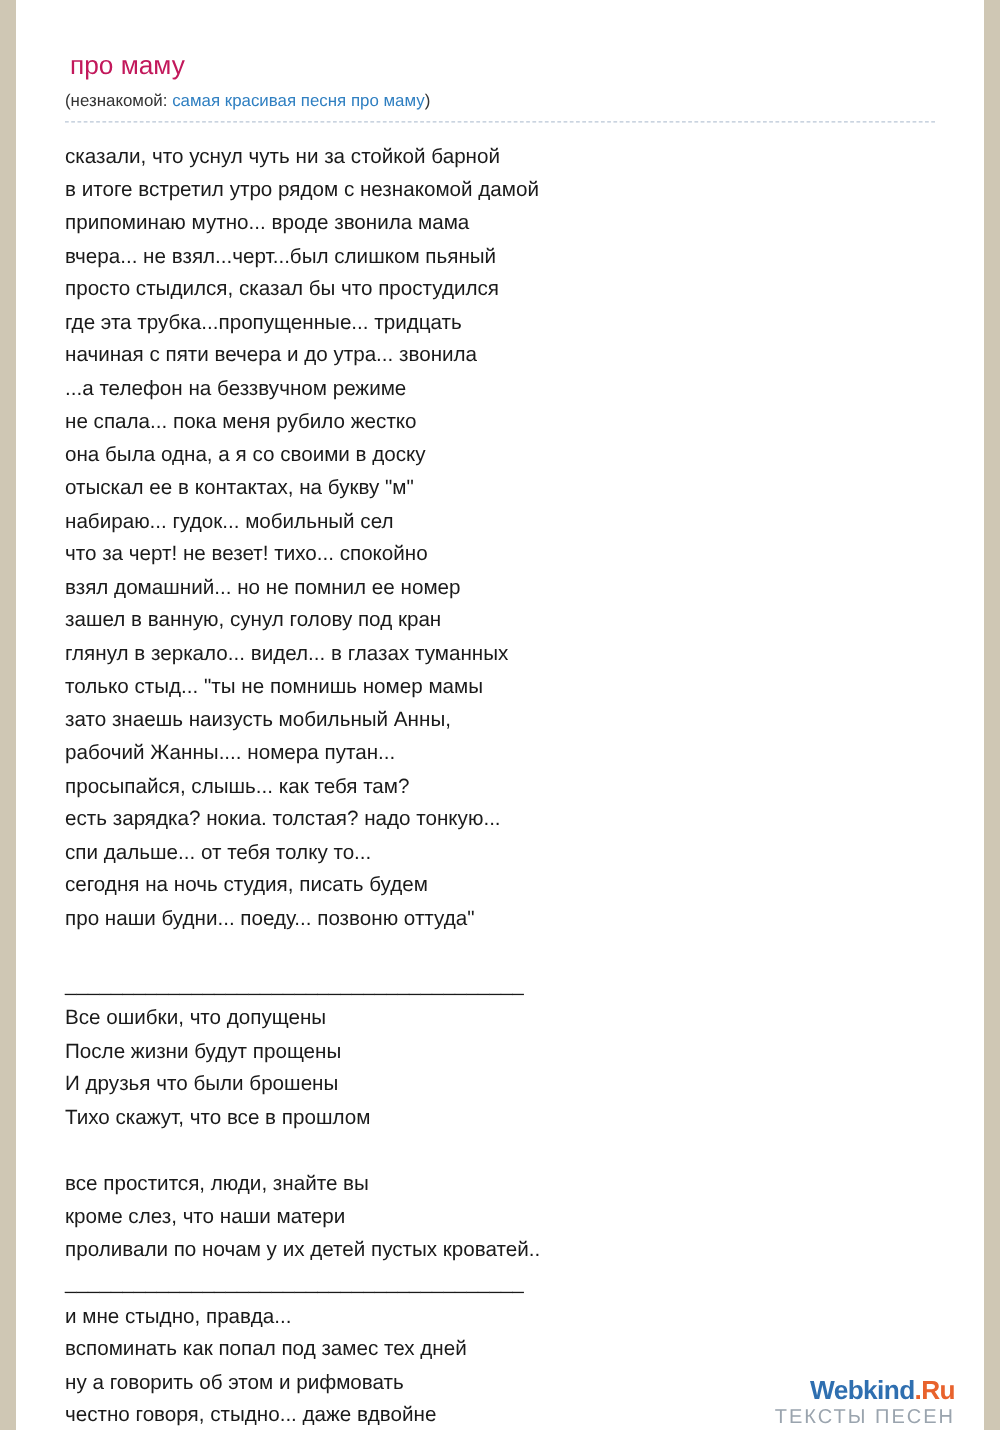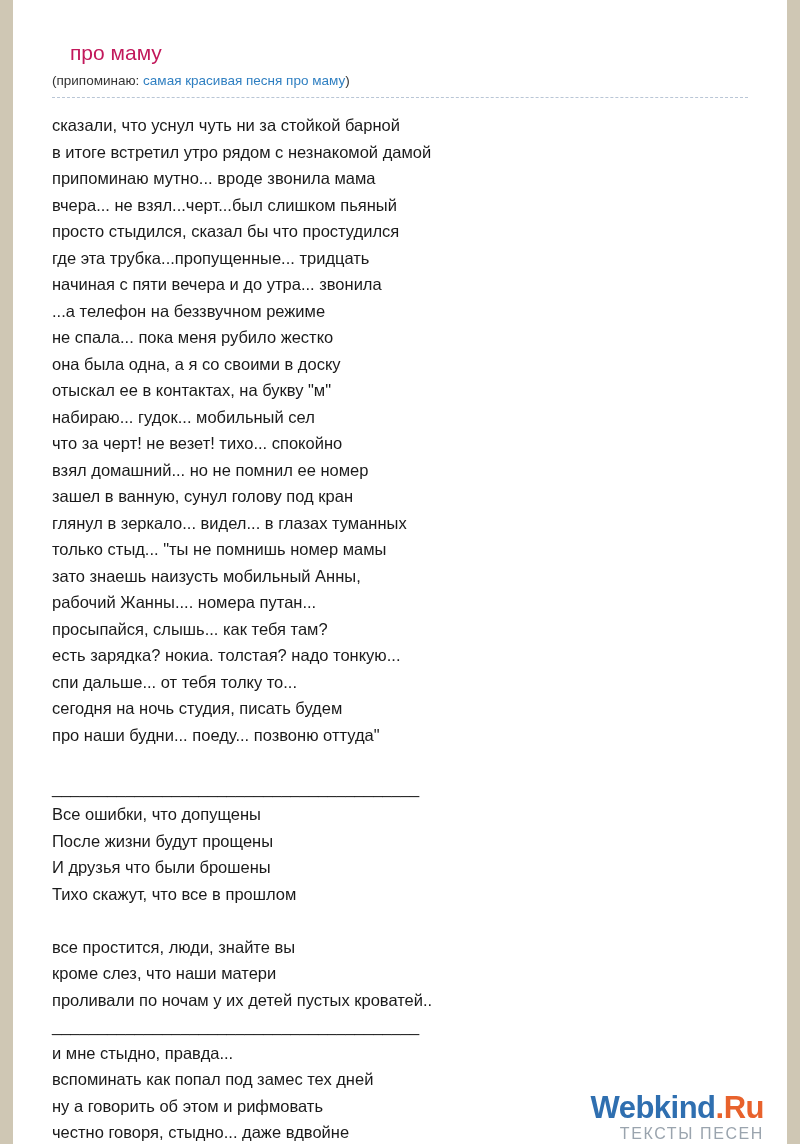--- a/index.html
+++ b/index.html
@@ -29,21 +29,21 @@
     position: relative;
     background: #ffffff;
     min-height: 1144px;
     box-sizing: border-box;
     padding: 40px 38px 10px 38px;
   }
   .song-title {
     color: #c2185b;
     font-size: 21px;
     font-weight: normal;
-    margin: 0 0 8px 18px;
+    margin: 0 0 8px 4px;
     line-height: 1.2;
   }
   .performer-line {
     font-size: 13.5px;
     color: #333333;
     padding-bottom: 9px;
     border-bottom: 1px dashed #b9c6d6;
     margin-bottom: 14px;
   }
   .performer-link {
@@ -62,21 +62,21 @@
   }
   .watermark {
     position: absolute;
     right: 22px;
     bottom: 14px;
     text-align: right;
     line-height: 1;
     user-select: none;
   }
   .wm-main {
-    font-size: 31px;
+    font-size: 21px;
     font-weight: bold;
     color: #2f6fb0;
     letter-spacing: -0.5px;
   }
   .wm-main .wm-ru {
     color: #e8622c;
   }
   .wm-sub {
     font-size: 16px;
     color: #9aa4ae;
@@ -86,21 +86,21 @@
 </style>
 </head>
 <body>
 
 <div class="page">
   <div class="sheet">
 
     <h1 class="song-title">про маму</h1>
 
     <div class="performer-line">
-      <span>(припоминаю: </span><a class="performer-link" href="#">самая красивая песня про маму</a><span>)</span>
+      <span>(незнакомой: </span><a class="performer-link" href="#">самая красивая песня про маму</a><span>)</span>
     </div>
 
     <pre class="lyrics">сказали, что уснул чуть ни за стойкой барной
 в итоге встретил утро рядом с незнакомой дамой
 припоминаю мутно... вроде звонила мама
 вчера... не взял...черт...был слишком пьяный
 просто стыдился, сказал бы что простудился
 где эта трубка...пропущенные... тридцать
 начиная с пяти вечера и до утра... звонила
 ...а телефон на беззвучном режиме

